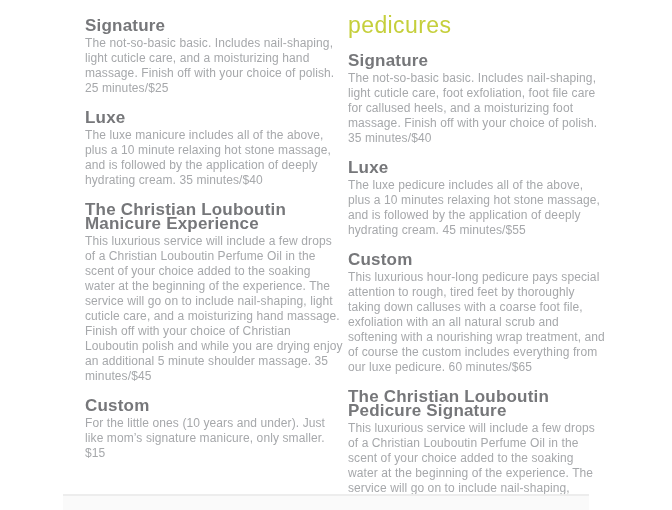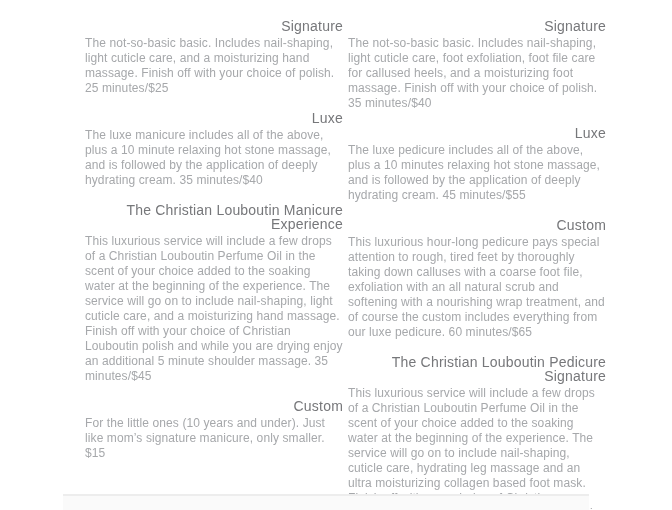--- a/index.html
+++ b/index.html
@@ -38,27 +38,26 @@
   .col-title {
     font-size: 23px;
     font-weight: 400;
     letter-spacing: 0.4px;
     margin: 8px 0 2px 0;
   }
   .col-title.manicures { color: var(--manicures-heading); }
   .col-title.pedicures { color: var(--pedicures-heading); }
   .item { margin: 0; }
   .service-name {
-    font-size: 14px;
-    font-weight: 400;
+    font-size: 17px;
+    font-weight: 700;
     color: var(--section-title);
     letter-spacing: 0.2px;
     margin: 15px 0 3px 0;
     line-height: 14px;
-    text-align: right;
   }
   .service-desc {
     font-size: 12px;
     line-height: 15px;
     color: var(--body-text);
     letter-spacing: 0.1px;
     margin: 0;
   }
   .bottom-divider {
     position: absolute;
@@ -102,20 +101,21 @@
 
 
       <div class="item">
         <h2 class="service-name">Custom</h2>
         <p class="service-desc">For the little ones (10 years and under). Just like mom’s signature manicure, only smaller. $15</p>
       </div>
 
     </section>
 
     <section class="col">
+      <h1 class="col-title pedicures">pedicures</h1>
 
       <div class="item">
         <h2 class="service-name">Signature</h2>
         <p class="service-desc">The not-so-basic basic. Includes nail-shaping, light cuticle care, foot exfoliation, foot file care for callused heels, and a moisturizing foot massage. Finish off with your choice of polish. 35 minutes/$40</p>
       </div>
 
       <div class="item">
         <h2 class="service-name">Luxe</h2>
         <p class="service-desc">The luxe pedicure includes all of the above, plus a 10 minutes relaxing hot stone massage, and is followed by the application of deeply hydrating cream. 45 minutes/$55</p>
       </div>

